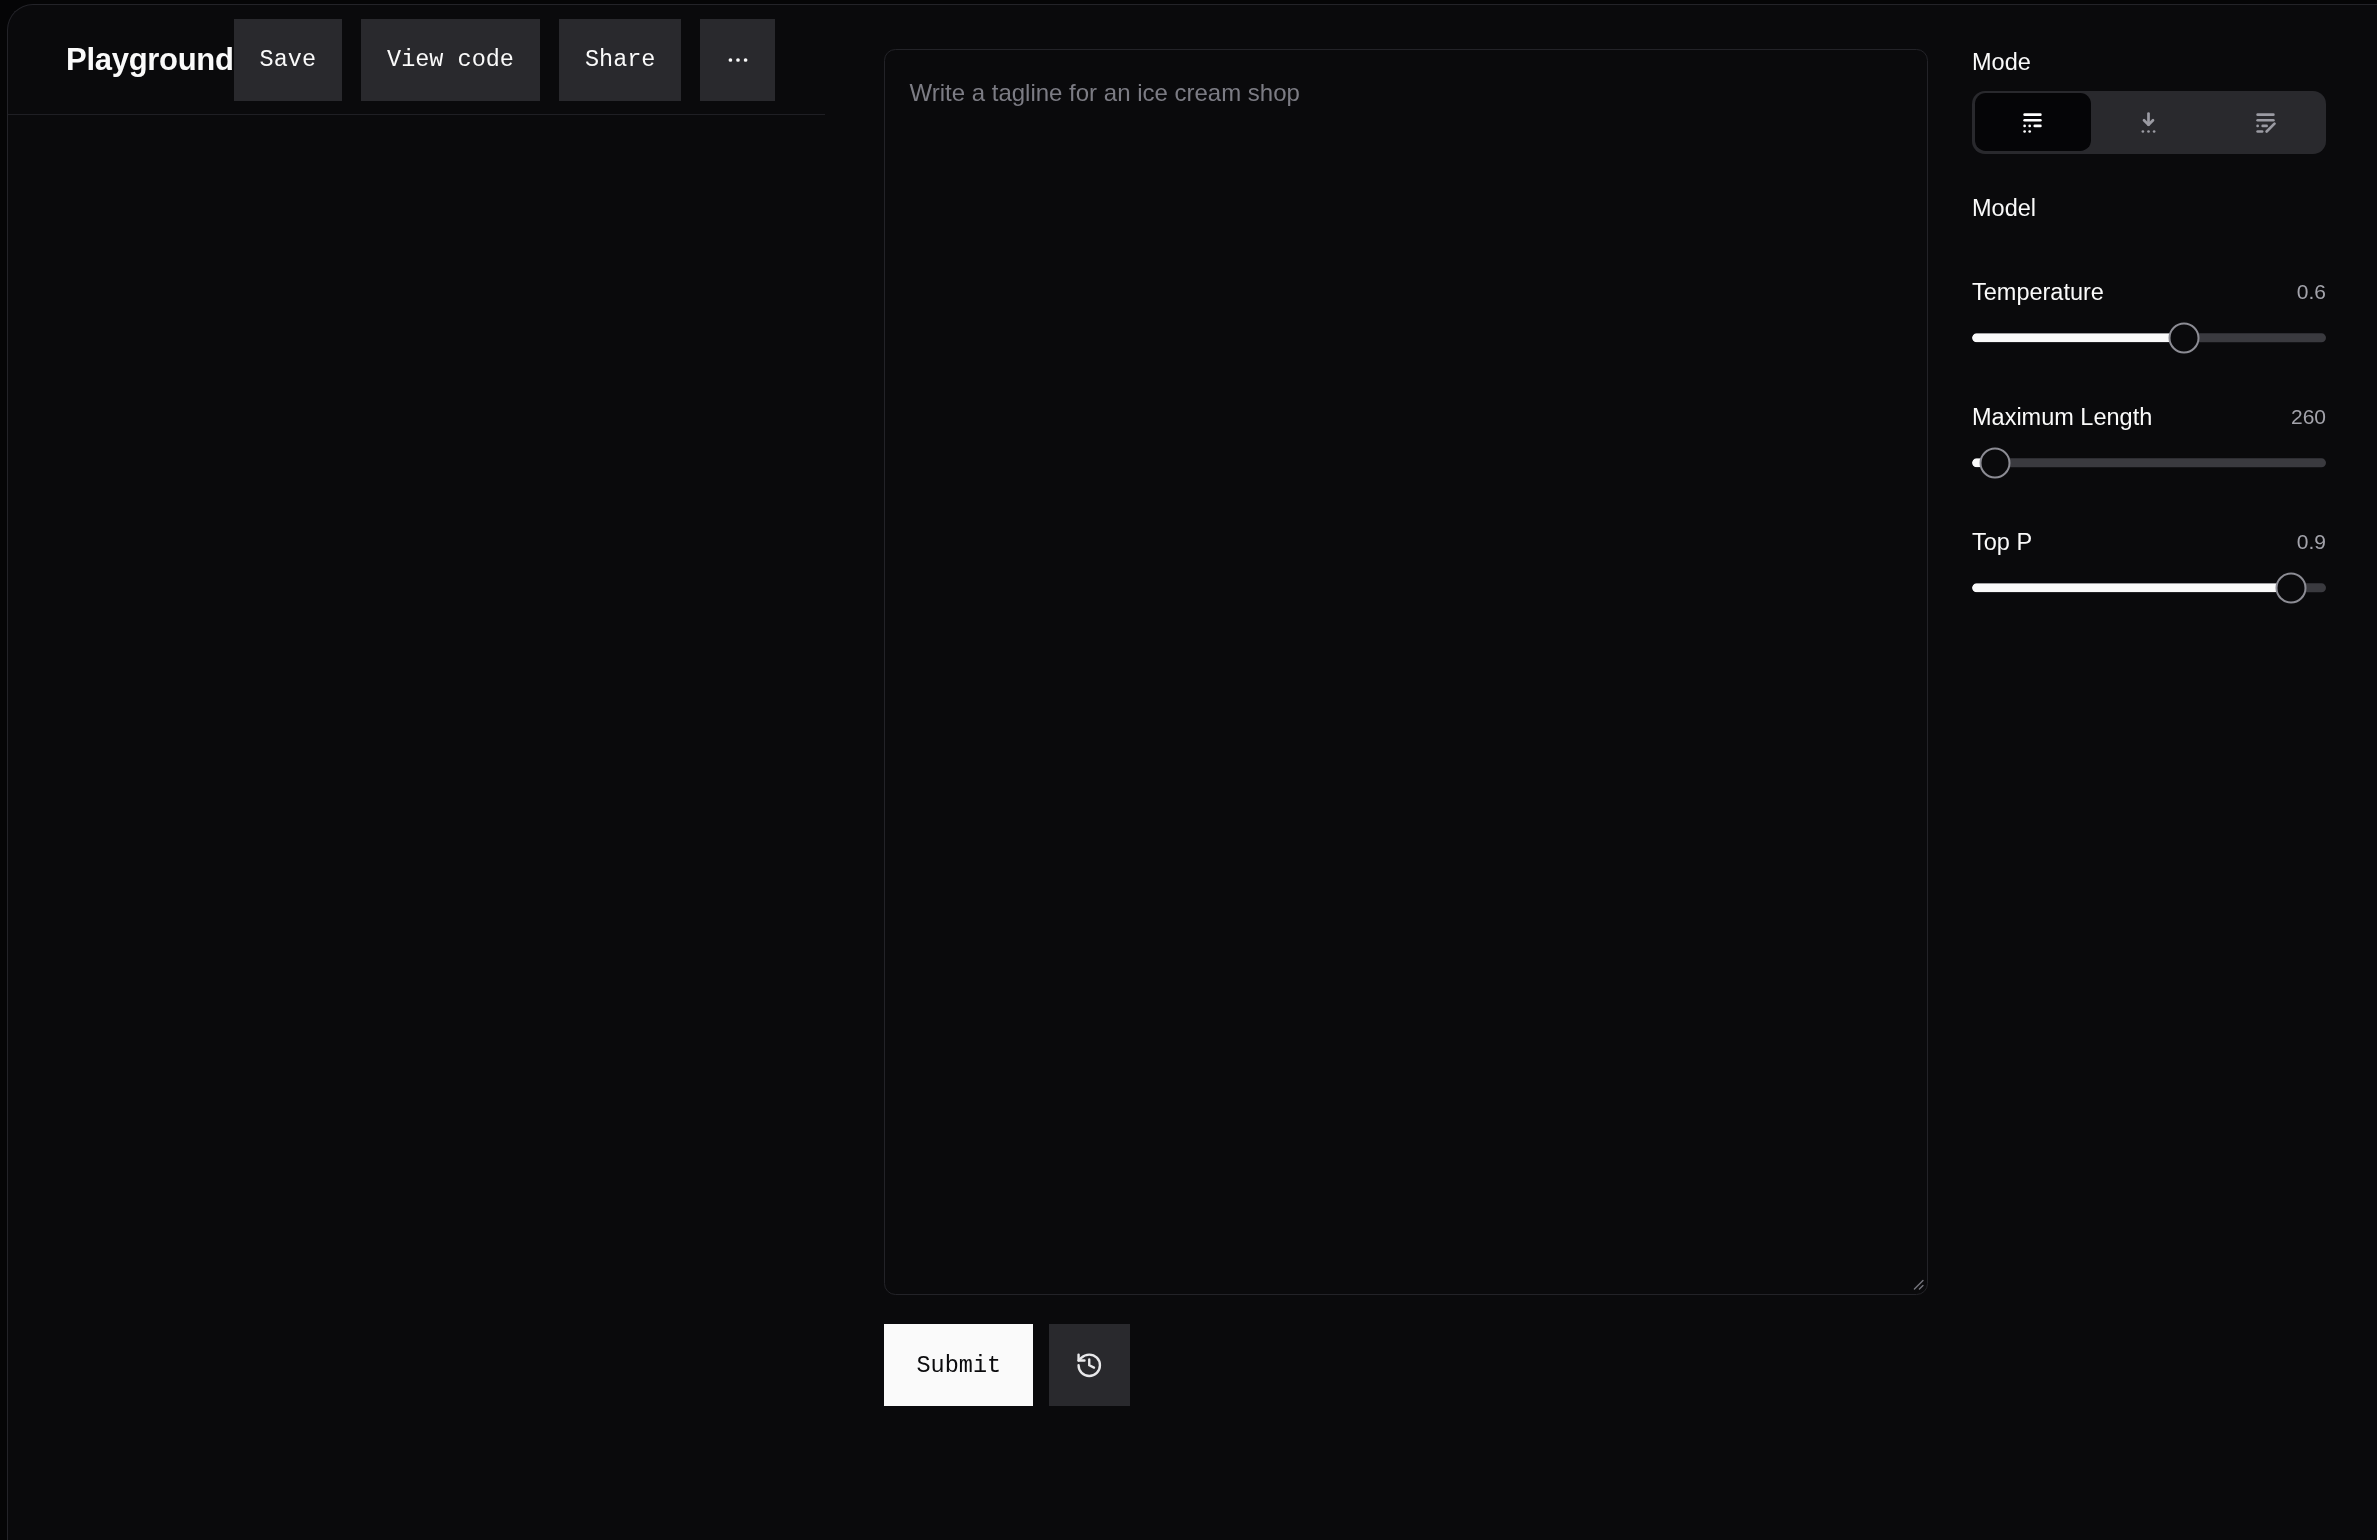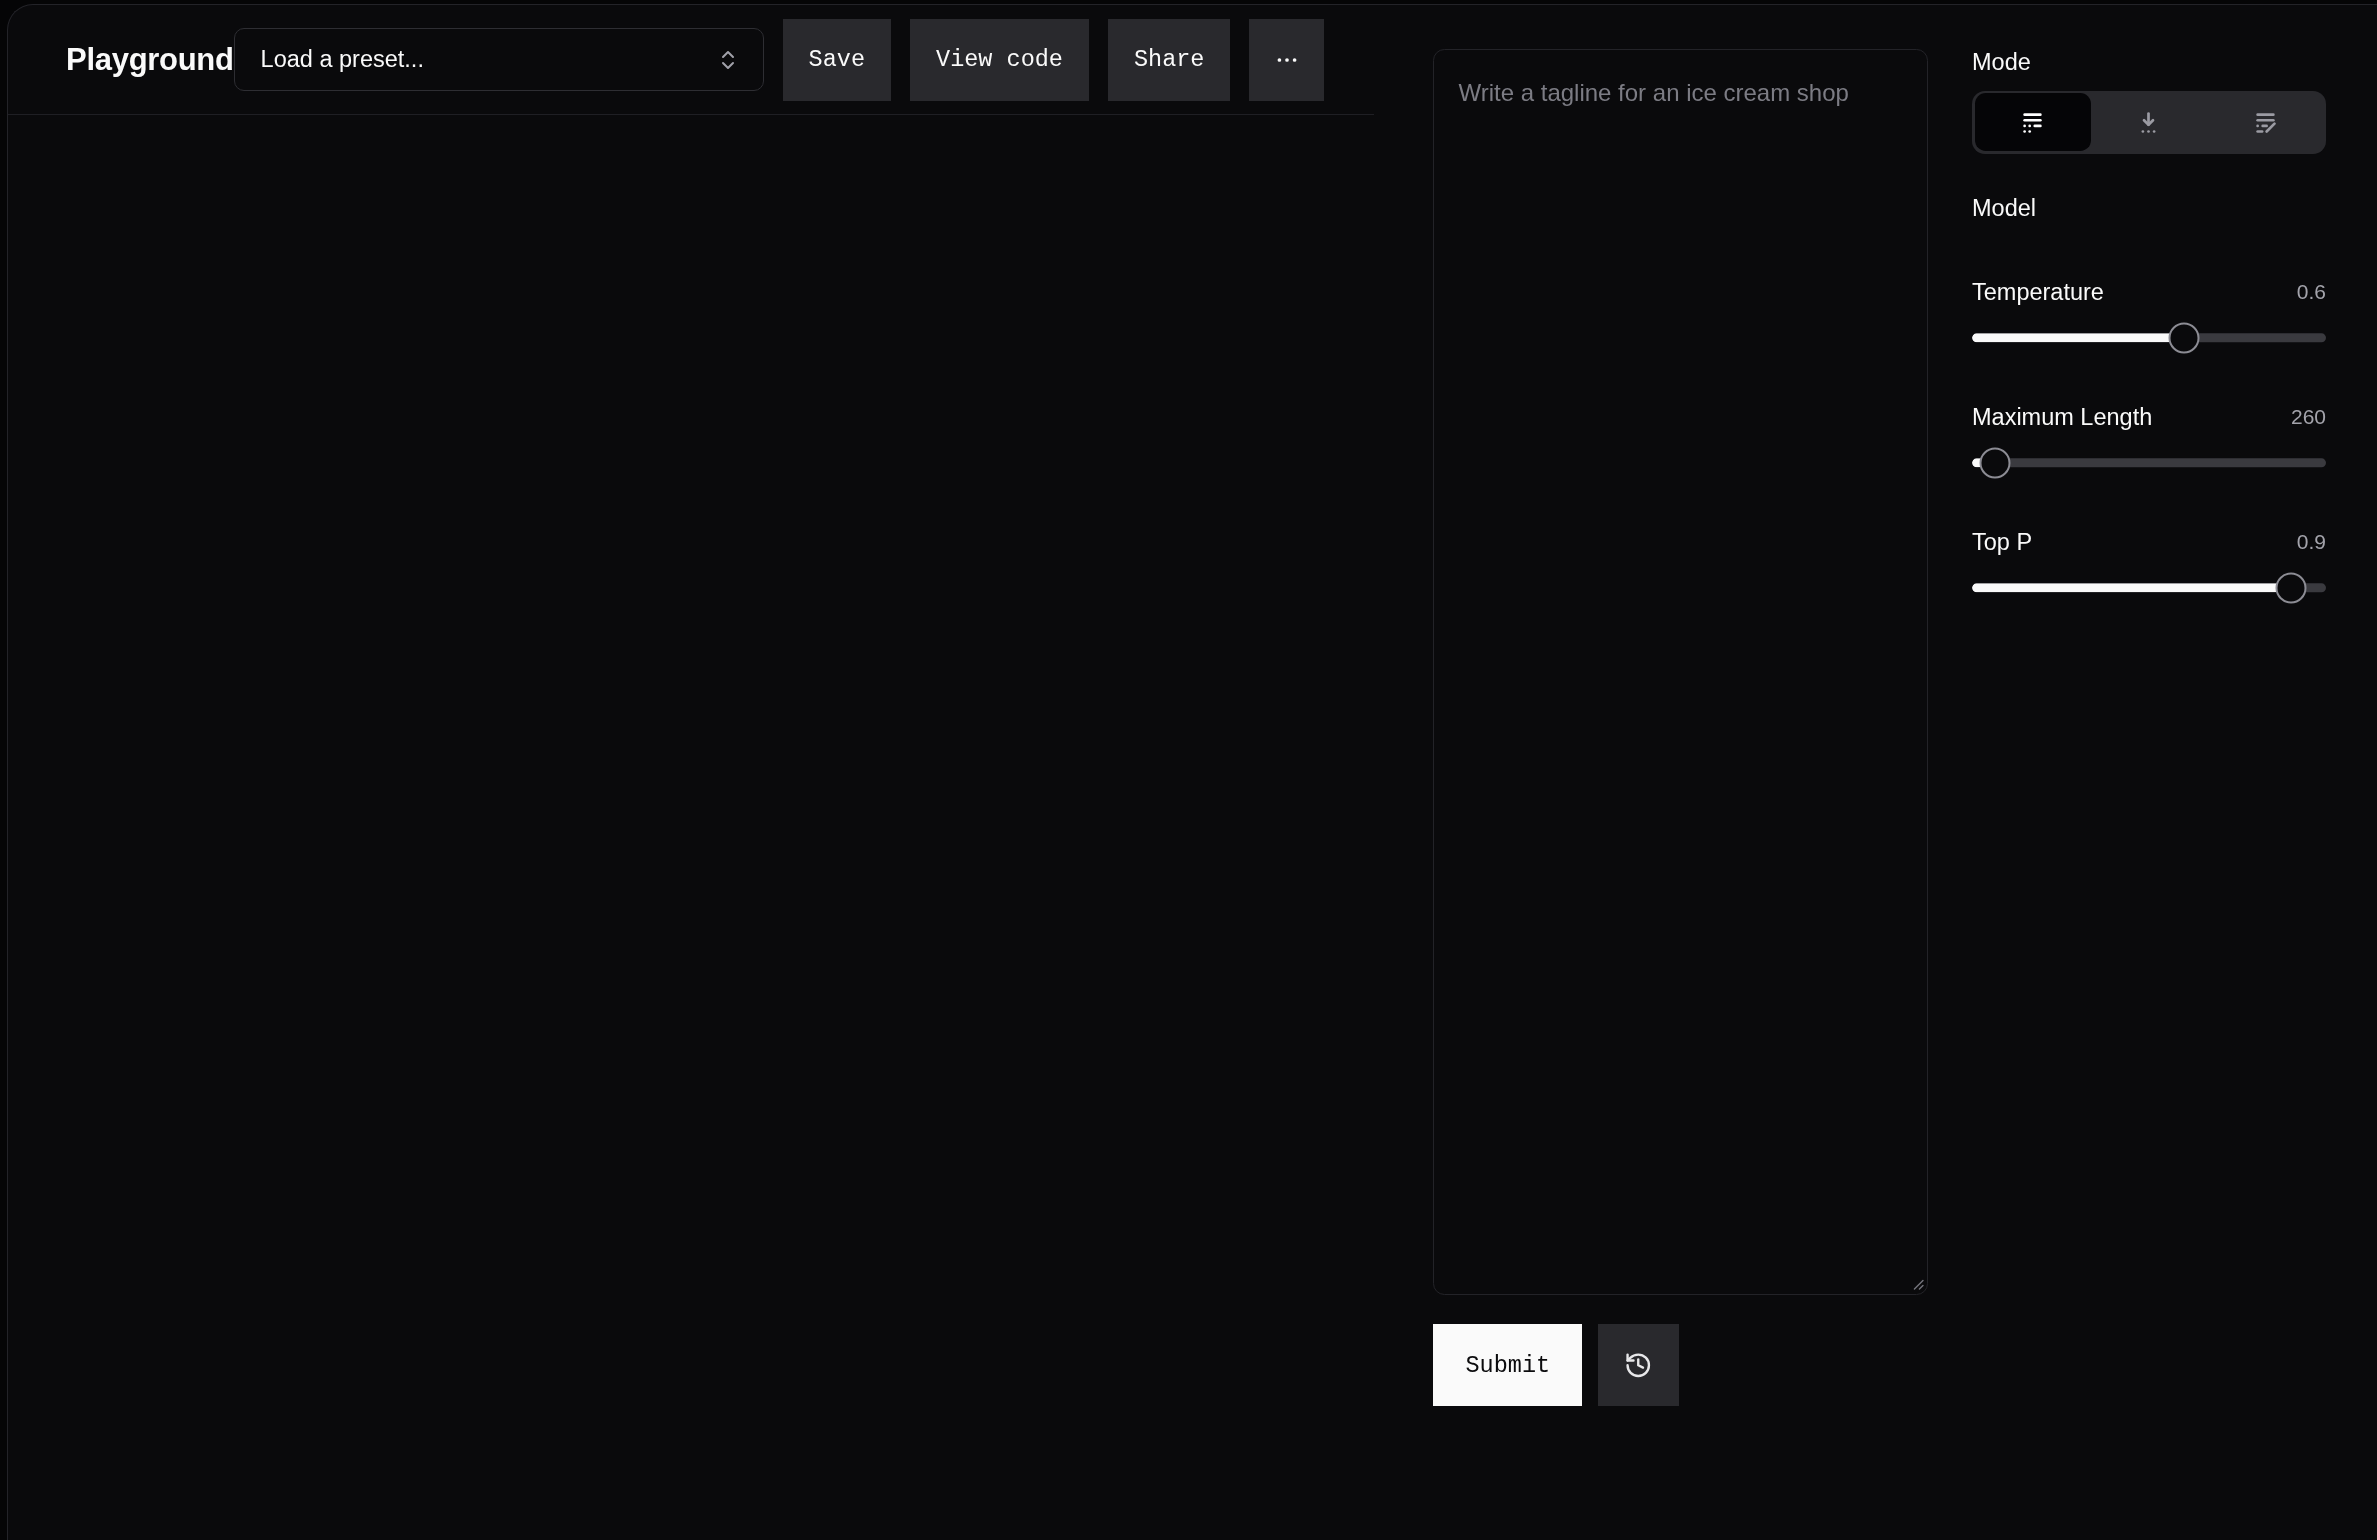--- a/index.html
+++ b/index.html
@@ -100,29 +100,20 @@
   svg { display: block; }
 </style>
 </head>
 <body>
 
 <div class="card">
 
   <div class="header">
     <div class="title">Playground</div>
     <div class="header-actions">
-      <div class="select-box preset-select">
-        <span>Load a preset...</span>
-        <span class="chev-updown">
-          <svg width="24" height="24" viewBox="0 0 24 24" fill="none" stroke="currentColor" stroke-width="2" stroke-linecap="round" stroke-linejoin="round">
-              <path d="m7 15 5 5 5-5"></path>
-              <path d="m7 9 5-5 5 5"></path>
-            </svg>
-        </span>
-      </div>
       <button class="btn">Save</button>
       <button class="btn">View code</button>
       <button class="btn">Share</button>
       <button class="btn btn-icon-only">
         <span>
           <svg width="26" height="26" viewBox="0 0 24 24" fill="currentColor">
               <circle cx="5" cy="12" r="1.7"></circle>
               <circle cx="12" cy="12" r="1.7"></circle>
               <circle cx="19" cy="12" r="1.7"></circle>
             </svg>

